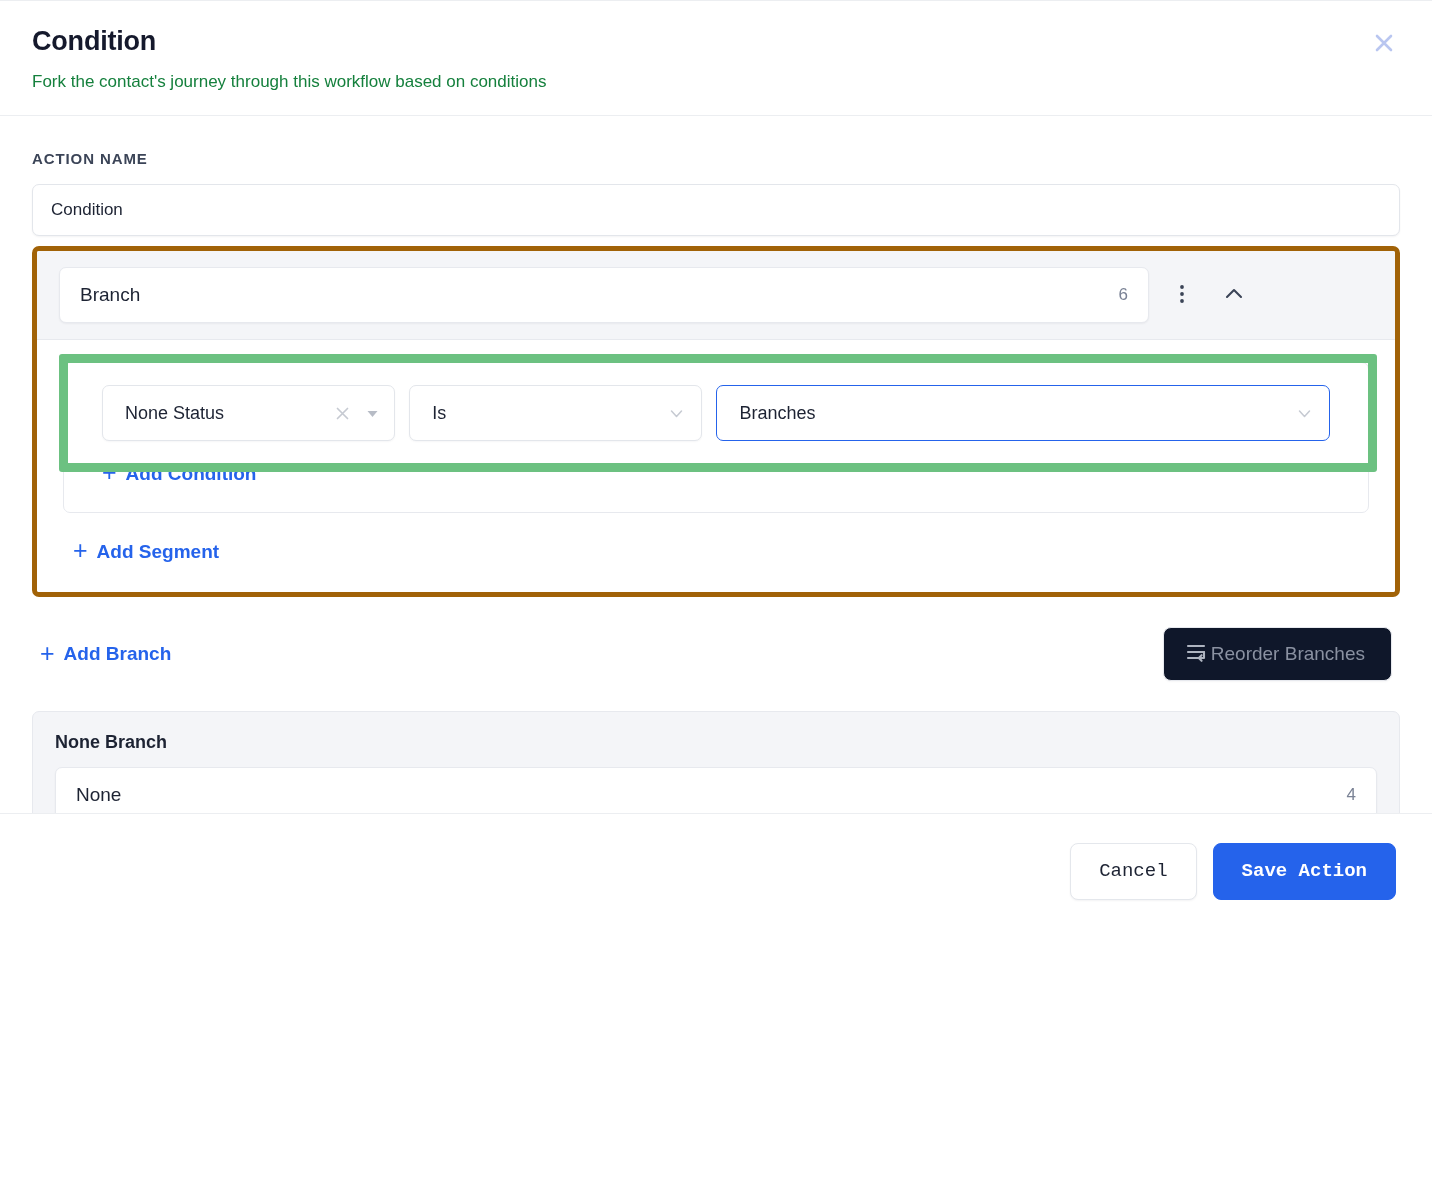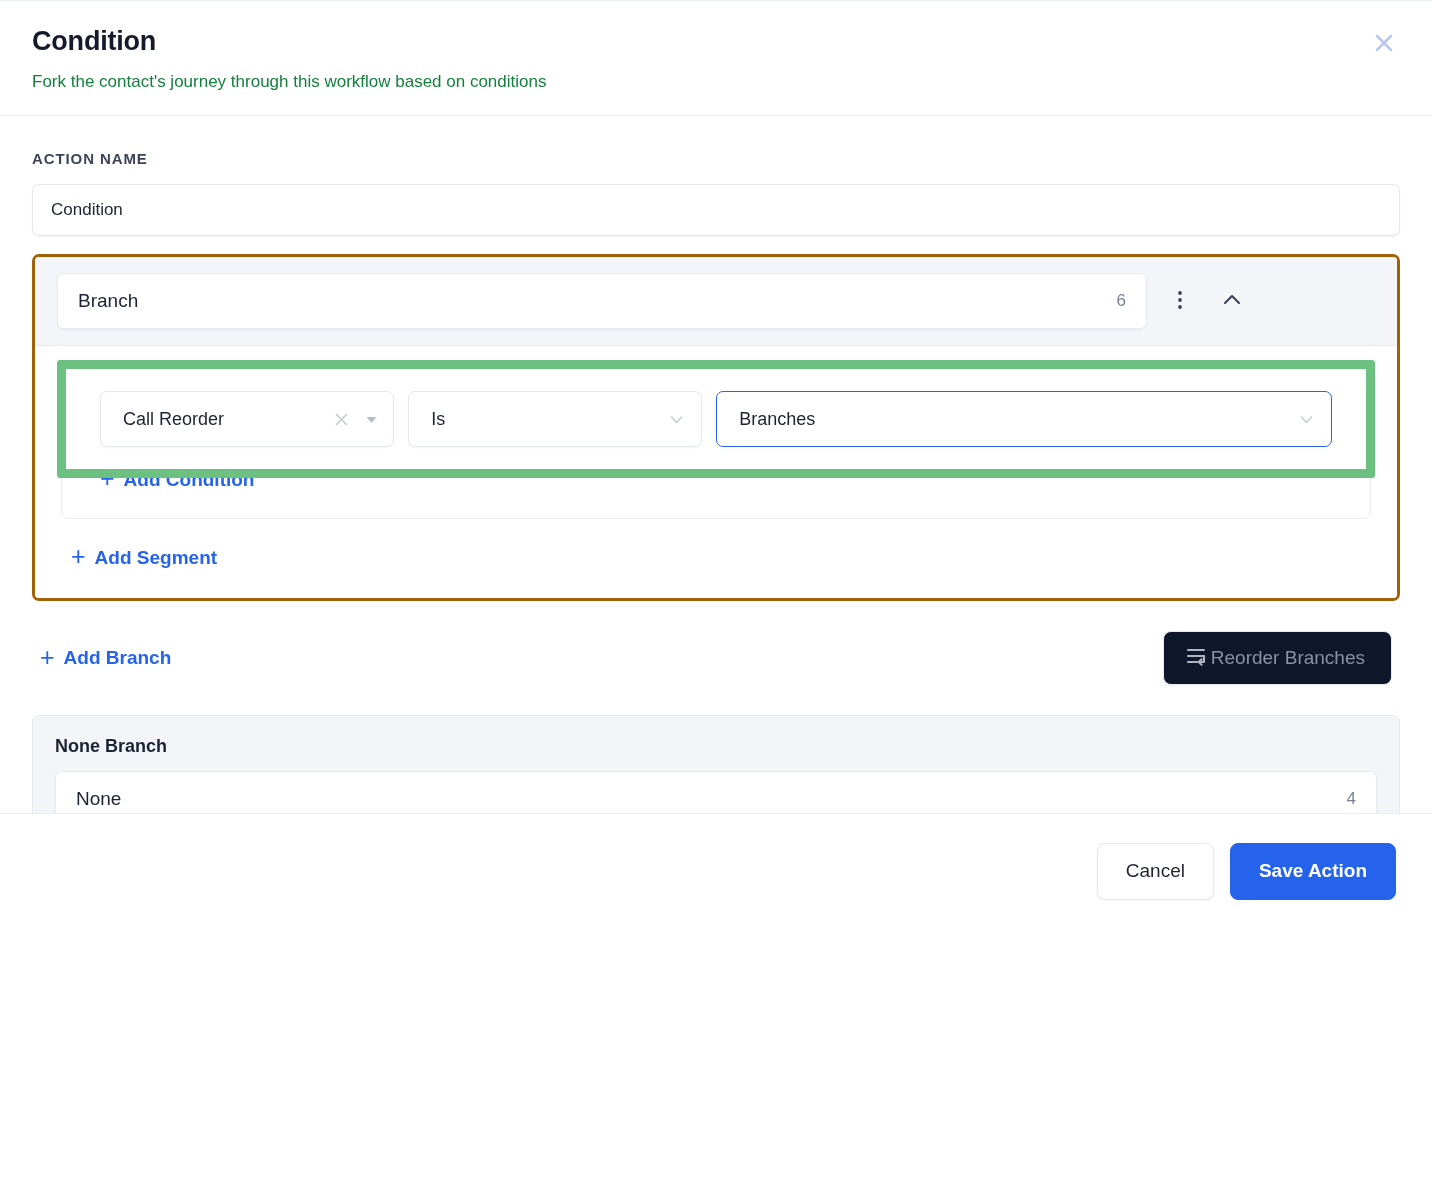--- a/index.html
+++ b/index.html
@@ -85,22 +85,22 @@
     border: 1px solid #e3e6eb;
     border-radius: 7px;
     box-shadow: 0 1px 2px rgba(20, 25, 40, 0.05);
     outline: none;
   }
 
   .branches-label { margin-top: 31px; display: block; }
 
   
   .branch-card {
-    margin-top: 18px;
-    border: 3px solid #a16207;
+    margin-top: 10px;
+    border: 5px solid #a16207;
     border-radius: 7px;
     overflow: hidden;
     background: #ffffff;
   }
 
   .branch-head {
     display: flex;
     align-items: center;
     gap: 14px;
     background: #f4f5f8;
@@ -278,21 +278,21 @@
     flex: 0 0 auto;
     border-top: 1px solid #eceef1;
     padding: 22px 36px 24px 36px;
     display: flex;
     align-items: center;
     justify-content: flex-end;
     gap: 16px;
     height: 117px;
   }
   .btn {
-    font-family: Liberation Sans, sans-serif;
+    font-family: Liberation Mono, monospace;
     font-size: 19px;
     height: 57px;
     border-radius: 8px;
     cursor: pointer;
     padding: 0 28px;
   }
   .btn-cancel {
     background: #ffffff;
     border: 1px solid #e4e7ec;
     color: #1d2333;
@@ -361,21 +361,21 @@
       <div class="branch-body">
 
         <div class="segment-wrap">
           <div class="highlight-frame"></div>
 
           <div class="segment-card">
 
             <div class="condition-row">
 
               <div class="field field-attr">
-                <span class="field-text">Call Reorder</span>
+                <span class="field-text">None Status</span>
                 <span class="field-icons">
                   <span class="clear-x">
                     <svg width="17" height="17" viewBox="0 0 17 17" fill="none">
                       <path d="M3.5 3.5 L13.5 13.5 M13.5 3.5 L3.5 13.5" stroke="#c6cad2" stroke-width="1.7" stroke-linecap="round"></path>
                     </svg>
                   </span>
                   <span class="caret-solid">
                     <svg width="15" height="15" viewBox="0 0 15 15">
                       <path d="M2.5 5 L12.5 5 L7.5 11 Z" fill="#b7bcc6"></path>
                     </svg>

